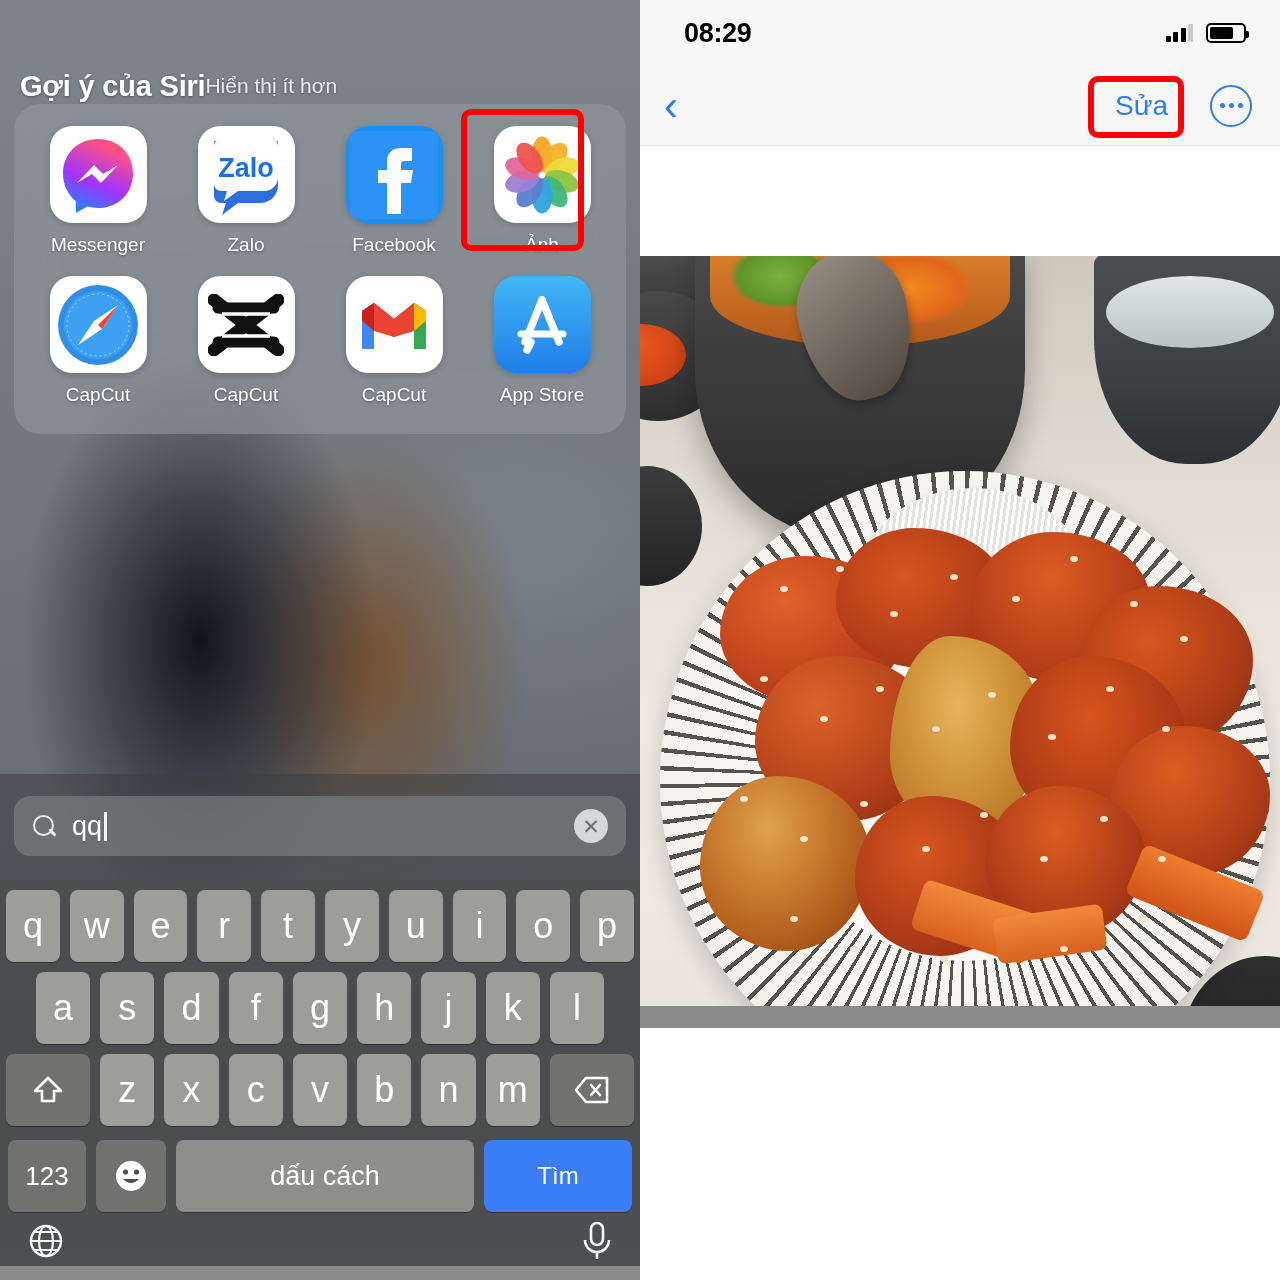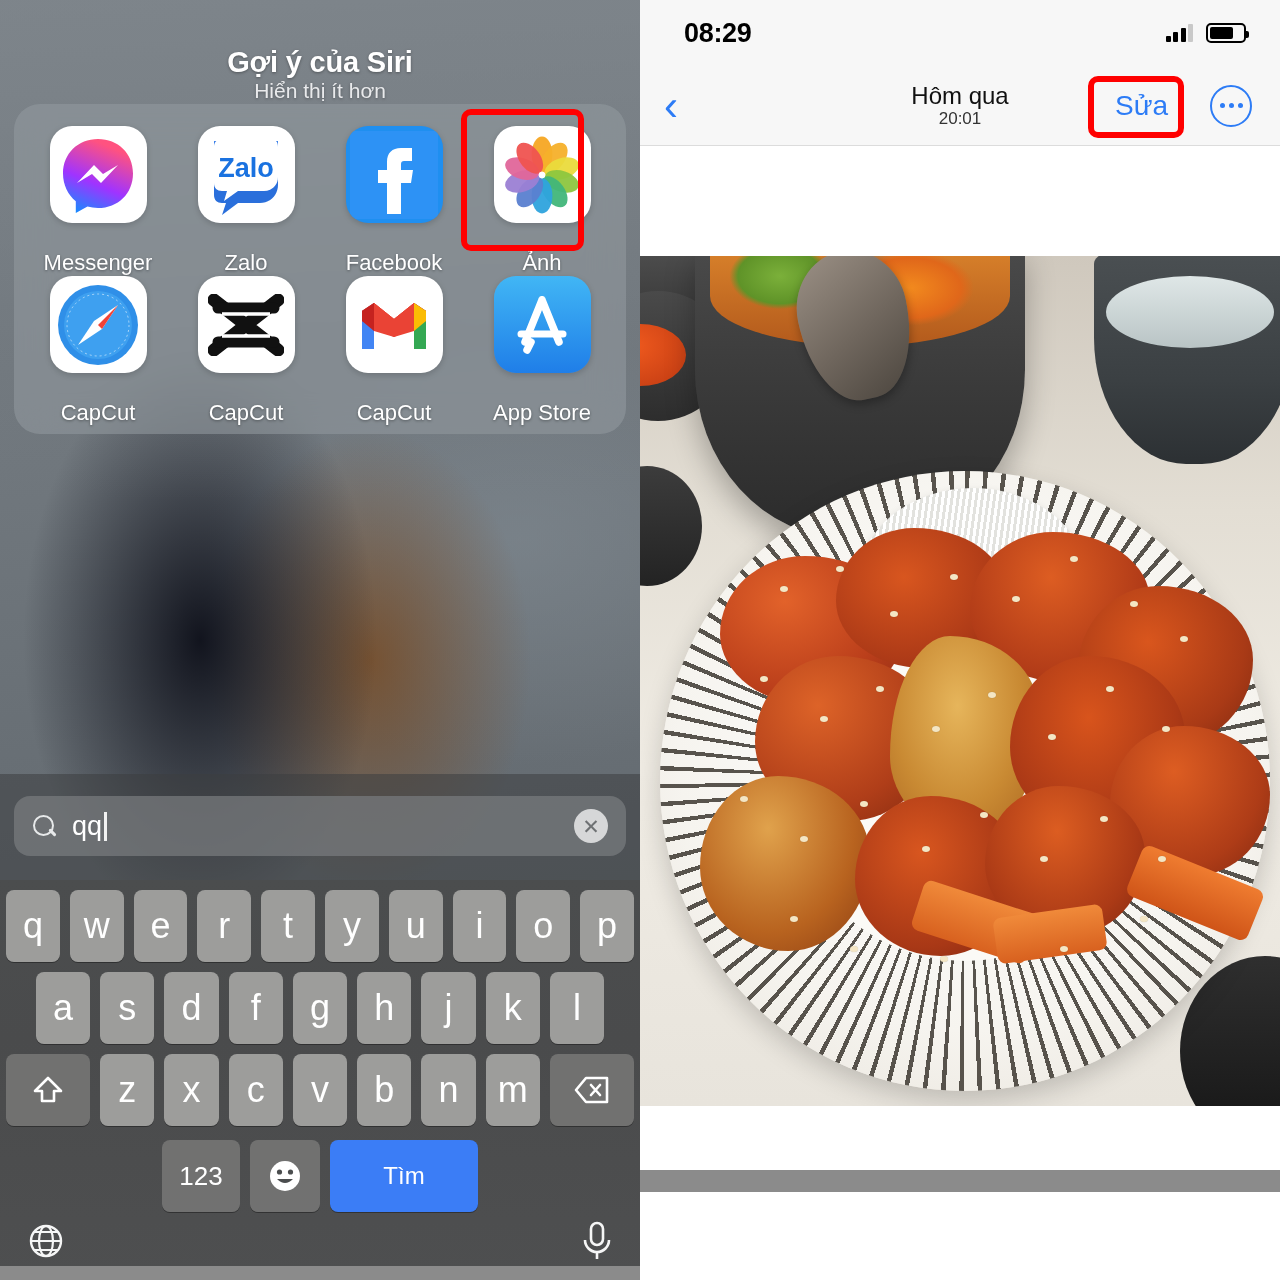--- a/index.html
+++ b/index.html
@@ -19,41 +19,40 @@
       radial-gradient(ellipse 260px 420px at 200px 640px, rgba(10,12,22,0.92) 0%, rgba(10,12,22,0.0) 68%),
       radial-gradient(ellipse 230px 330px at 370px 660px, rgba(120,72,30,0.78) 0%, rgba(120,72,30,0) 70%),
       radial-gradient(ellipse 420px 300px at 520px 540px, rgba(130,140,148,0.55) 0%, rgba(130,140,148,0) 75%),
       linear-gradient(175deg,#7e858b 0%,#70777d 35%,#636a70 70%,#585f65 100%);
     filter:blur(0.5px);
   }
   .left-top-veil { position:absolute; left:0; right:0; top:0; height:500px;
     background:linear-gradient(180deg, rgba(125,132,138,0.55) 0%, rgba(110,117,123,0.25) 70%, rgba(0,0,0,0) 100%); }
 
   .siri-header {
-    position:absolute; left:0; right:0; top:46px; height:44px;
+    position:absolute; left:0; right:0; top:64px; height:44px;
     display:flex; align-items:center; justify-content:flex-start;
     padding:0 20px;
-    flex-direction:column;
   }
   .siri-title { color:#fff; font-size:29px; font-weight:bold; letter-spacing:-0.2px;
     text-shadow:0 1px 3px rgba(0,0,0,0.35); }
   .siri-less { color:#e9eaec; font-size:21px; text-shadow:0 1px 3px rgba(0,0,0,0.3); }
 
   .suggest-card {
     position:absolute; left:14px; top:104px; width:612px; height:330px;
     background:rgba(148,154,160,0.55); border-radius:26px;
     backdrop-filter:blur(18px);
     padding:22px 10px 0 10px;
   }
   .app-row { display:flex; justify-content:space-around; align-items:flex-start; height:150px; }
   .app-cell { width:140px; display:flex; flex-direction:column; align-items:center; position:relative; }
   .app-tile { width:97px; height:97px; border-radius:22px; background:#fff;
     display:flex; align-items:center; justify-content:center; overflow:hidden;
     box-shadow:0 2px 6px rgba(0,0,0,0.18); }
-  .app-label { margin-top:27px; color:#fff; font-size:22px; text-shadow:0 1px 3px rgba(0,0,0,0.4);
+  .app-label { margin-top:11px; color:#fff; font-size:19px; text-shadow:0 1px 3px rgba(0,0,0,0.4);
     white-space:nowrap; }
 
   .hl-box { position:absolute; border:6px solid #ff0000; border-radius:10px; pointer-events:none; }
   .hl-anh { left:-11px; top:-17px; width:123px; height:142px; }
 
   .unlock-text { position:absolute; left:0; right:0; top:466px; text-align:center;
     color:#d9dbde; font-size:22px; text-shadow:0 1px 3px rgba(0,0,0,0.35); }
 
   
   .search-wrap { position:absolute; left:0; right:0; top:774px; height:106px;
@@ -90,21 +89,21 @@
   .key.wide { flex:0 0 84px; }
   .key.num { flex:0 0 78px; font-size:26px; }
   .key.emoji { flex:0 0 70px; }
   .key.space { flex:1 1 auto; font-size:27px; background:rgba(150,150,147,0.9); }
   .key.go { flex:0 0 148px; background:#3b7df6; font-size:24px; }
   .kb-bottom { display:flex; justify-content:space-between; align-items:center;
     padding:8px 26px 0 26px; }
   .kb-icon { color:#fff; opacity:0.95; }
 
   
-  .right-phone { position:relative; width:640px; height:1192px; overflow:hidden; background:#a21caf; }
+  .right-phone { position:relative; width:640px; height:1028px; overflow:hidden; background:#a21caf; }
   .statusbar { height:66px; background:#f7f7f7; display:flex; align-items:center;
     justify-content:space-between; padding:0 34px 0 44px; }
   .sb-time { font-size:27px; font-weight:bold; color:#000; letter-spacing:-0.3px; }
   .sb-right { display:flex; align-items:center; gap:13px; }
   .sig { display:flex; align-items:flex-end; gap:2.5px; height:18px; }
   .sig i { width:5px; background:#000; border-radius:1px; display:block; }
   .sig i:nth-child(1){height:6px;} .sig i:nth-child(2){height:10px;}
   .sig i:nth-child(3){height:14px;} .sig i:nth-child(4){height:18px;background:#c9c9c9;}
   .batt { width:40px; height:20px; border:2px solid #000; border-radius:5px; padding:2px;
     position:relative; }
@@ -392,20 +391,21 @@
       <div class="kb-row r4">
         <div class="key dark num">123</div>
         <div class="key dark emoji">
           <svg width="38" height="38" viewBox="0 0 38 38">
               <circle cx="19" cy="19" r="15" fill="#fff"></circle>
               <circle cx="13.5" cy="15" r="2.6" fill="#4b4d4e"></circle>
               <circle cx="24.5" cy="15" r="2.6" fill="#4b4d4e"></circle>
               <path d="M11 22 Q19 30 27 22 Z" fill="#4b4d4e"></path>
             </svg>
         </div>
+        <div class="key space">dấu cách</div>
         <div class="key go">Tìm</div>
       </div>
       <div class="kb-bottom">
         <span class="kb-icon">
           <svg width="40" height="40" viewBox="0 0 40 40">
               <circle cx="20" cy="20" r="15" fill="none" stroke="#fff" stroke-width="2.4"></circle>
               <ellipse cx="20" cy="20" rx="7" ry="15" fill="none" stroke="#fff" stroke-width="2.2"></ellipse>
               <path d="M5 20 H35 M7.5 11 H32.5 M7.5 29 H32.5" stroke="#fff" stroke-width="2.2"></path>
             </svg>
         </span>
@@ -433,24 +433,20 @@
             <i></i>
           </span>
         <span class="batt">
             <i></i>
           </span>
       </div>
     </div>
 
     <div class="navbar">
       <div class="nav-back">‹</div>
-      <div class="nav-center">
-        <div class="nav-title">Hôm qua</div>
-        <div class="nav-sub">20:01</div>
-      </div>
       <div class="nav-edit">Sửa</div>
       <div class="hl-edit"></div>
       <div class="nav-more">
           <i></i>
           <i></i>
           <i></i>
         </div>
     </div>
 
     <div class="photo-white"></div>

